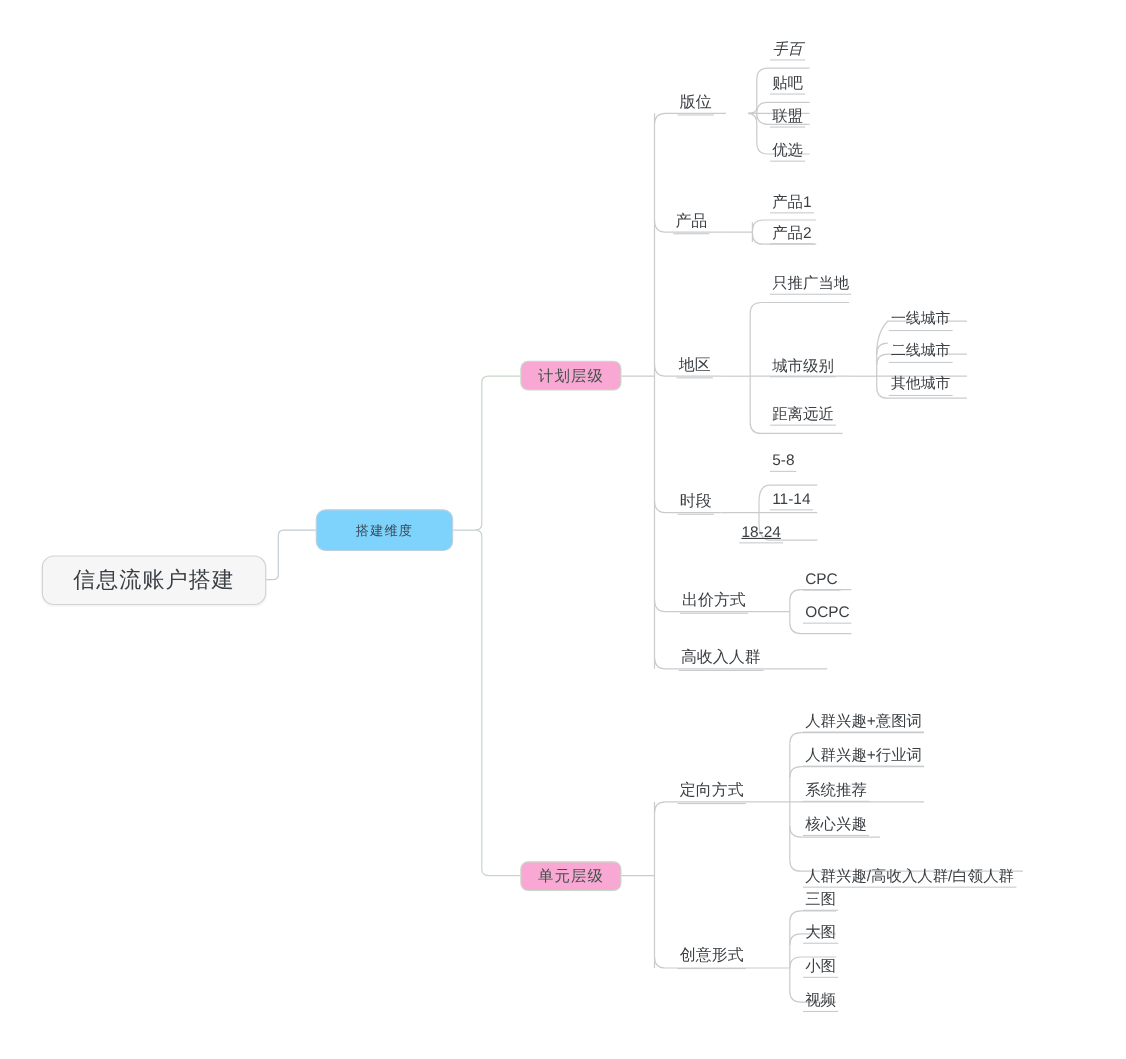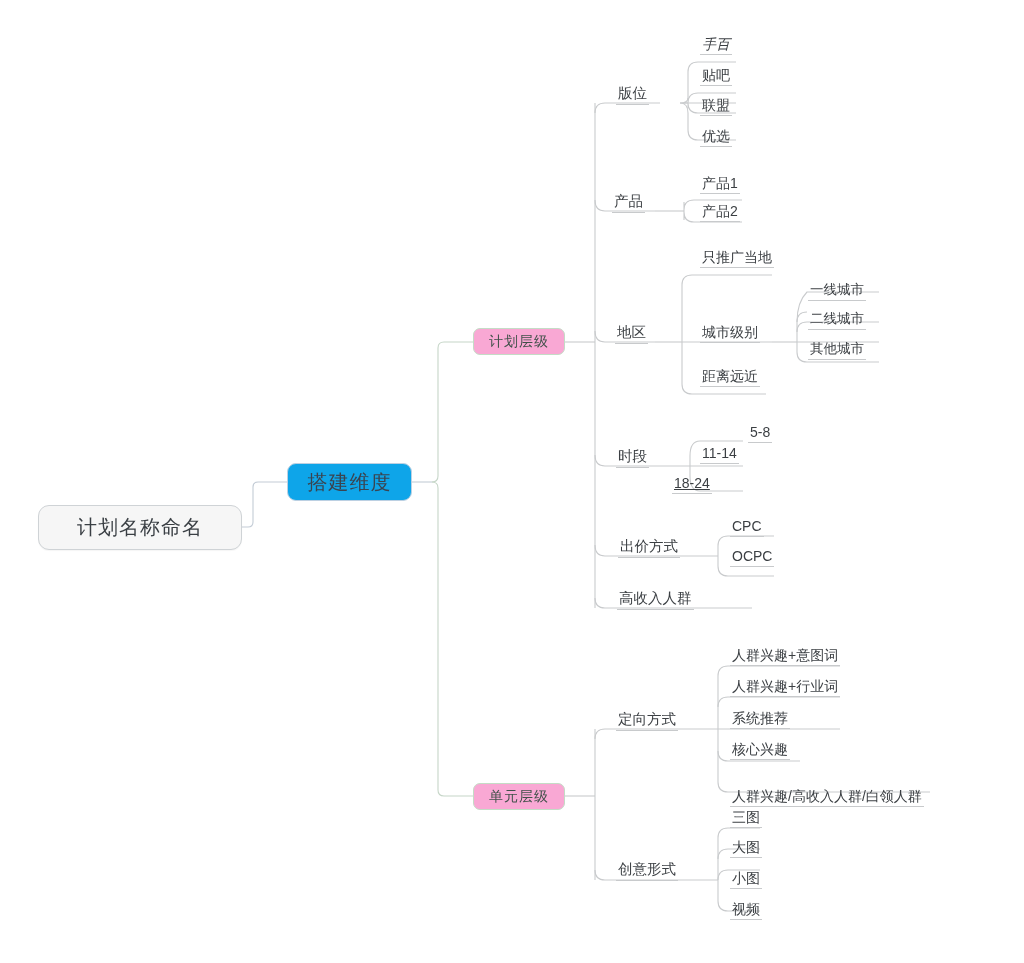--- a/index.html
+++ b/index.html
@@ -36,23 +36,23 @@
   .node-root {
     border: 1px solid #cfd3d6;
     background: #f6f6f6;
     color: #3a3f44;
     font-size: 20px;
     border-radius: 11px;
     box-shadow: 0 1px 1px rgba(0,0,0,0.04);
   }
   .node-blue {
     border: 1px solid #bcd0e2;
-    background: #0ea5e9;
+    background: #7dd3fc;
     color: #3a4450;
-    font-size: 20px;
+    font-size: 12px;
   }
   .node-green {
     border: 1px solid #c4dcc6;
     background: #f9a8d4;
     color: #41514a;
     font-size: 14px;
     border-radius: 7px;
   }
   
   .label {
@@ -145,21 +145,21 @@
       <path d="M680,880 H718"></path>
       <path d="M718,838 Q718,828 728,828 H760"></path>
       <path d="M718,859 Q718,849 728,849 H760"></path>
       <path d="M718,880 Q718,870 728,870 H760"></path>
       <path d="M718,901 Q718,911 728,911 H760"></path>
       <path d="M718,838 V901"></path>
     </g>
   </svg>
 
   <div class="node-box node-root" style="left:38px; top:505px; width:204px; height:45px;">
-    <span>计划名称命名</span>
+    <span>信息流账户搭建</span>
   </div>
 
   <div class="node-box node-blue" style="left:287px; top:463px; width:125px; height:38px;">
     <span>搭建维度</span>
   </div>
 
   <div class="node-box node-green" style="left:473px; top:328px; width:92px; height:27px;">
     <span>计划层级</span>
   </div>
 
@@ -183,21 +183,21 @@
   <div class="label l3" style="left:700px; top:203px;">产品2</div>
 
   <div class="label l3" style="left:700px; top:249px;">只推广当地</div>
   <div class="label l3" style="left:700px; top:324px;">城市级别</div>
   <div class="label l3" style="left:700px; top:368px;">距离远近</div>
 
   <div class="label l4" style="left:808px; top:282px;">一线城市</div>
   <div class="label l4" style="left:808px; top:311px;">二线城市</div>
   <div class="label l4" style="left:808px; top:341px;">其他城市</div>
 
-  <div class="label l3" style="left:700px; top:424px;margin-left:48px;">5-8</div>
+  <div class="label l3" style="left:700px; top:410px;">5-8</div>
   <div class="label l3" style="left:700px; top:445px;">11-14</div>
   <div class="label l3" style="left:672px; top:475px;text-decoration:underline;">18-24</div>
 
   <div class="label l3" style="left:730px; top:518px;">CPC</div>
   <div class="label l3" style="left:730px; top:548px;">OCPC</div>
 
 
   <div class="label l2" style="left:616px; top:711px;">定向方式</div>
   <div class="label l2" style="left:616px; top:861px;">创意形式</div>
 

